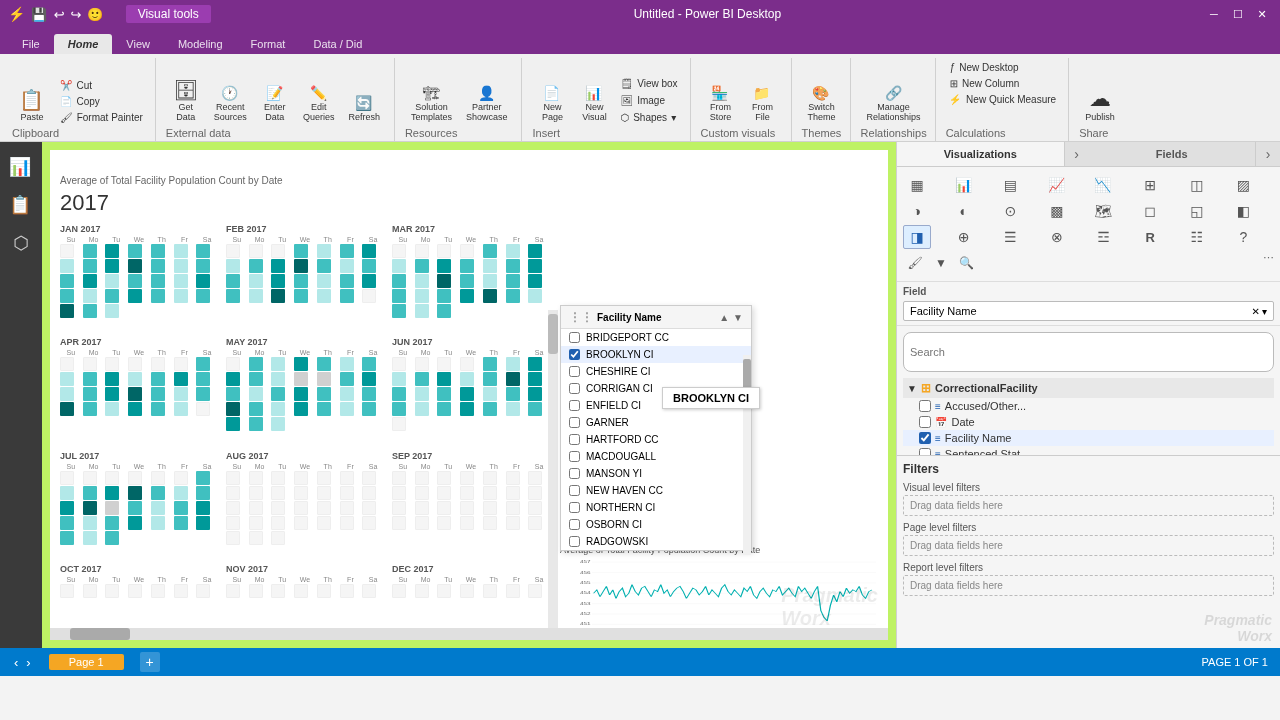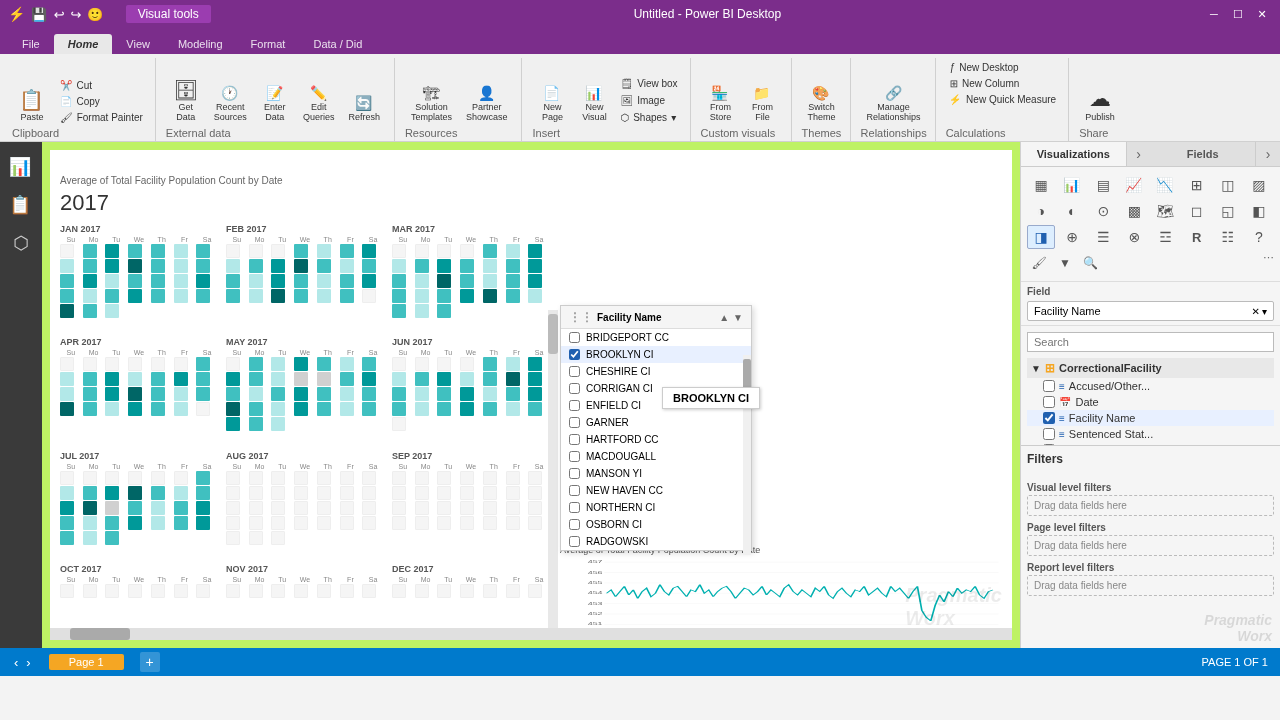--- a/index.html
+++ b/index.html
@@ -296,21 +296,21 @@
       margin-bottom: 2px;
     }
     .chart-area {
       position: relative;
       width: 100%;
       height: calc(100% - 14px);
     }
 
     
     #right-panel {
-      width: 260px;
+      width: 384px;
       background: #f5f5f5;
       border-left: 1px solid #d0d0d0;
       display: flex;
       flex-direction: column;
     }
     .panel-tabs {
       display: flex;
       background: #e0e0e0;
       border-bottom: 1px solid #ccc;
     }
@@ -356,49 +356,49 @@
     }
 
     .fields-section {
       padding: 6px;
       flex: 1;
       overflow-y: auto;
     }
     .fields-search {
       width: 100%;
       border: 1px solid #bbb;
-      padding: 3px 6px;
+      padding: 13px 6px;
       font-size: 11px;
       background: white;
-      border-radius: 0;
+      border-radius: 8px;
       margin-bottom: 6px;
     }
 
     .field-tree-item {
       display: flex;
       align-items: center;
       gap: 4px;
       padding: 2px 4px;
       cursor: pointer;
       font-size: 11px;
       color: #333;
     }
     .field-tree-item.header { font-weight: 600; background: #e8e8e8; padding: 3px 4px; }
 
     
     .filters-section {
       padding: 6px;
       border-top: 1px solid #ccc;
     }
-    .filters-title { font-size: 12px; font-weight: 600; color: #333; margin-bottom: 16px; }
+    .filters-title { font-size: 12px; font-weight: 600; color: #333; margin-bottom: 6px; }
     .filter-level {
       font-size: 10px;
       color: #555;
       margin-bottom: 2px;
-      font-weight: 700;
+      font-weight: 400;
     }
     .filter-drop-zone {
       border: 1px dashed #bbb;
       padding: 4px 6px;
       font-size: 10px;
       color: #888;
       margin-bottom: 6px;
       border-radius: 2px;
     }
     .field-dropdown {

